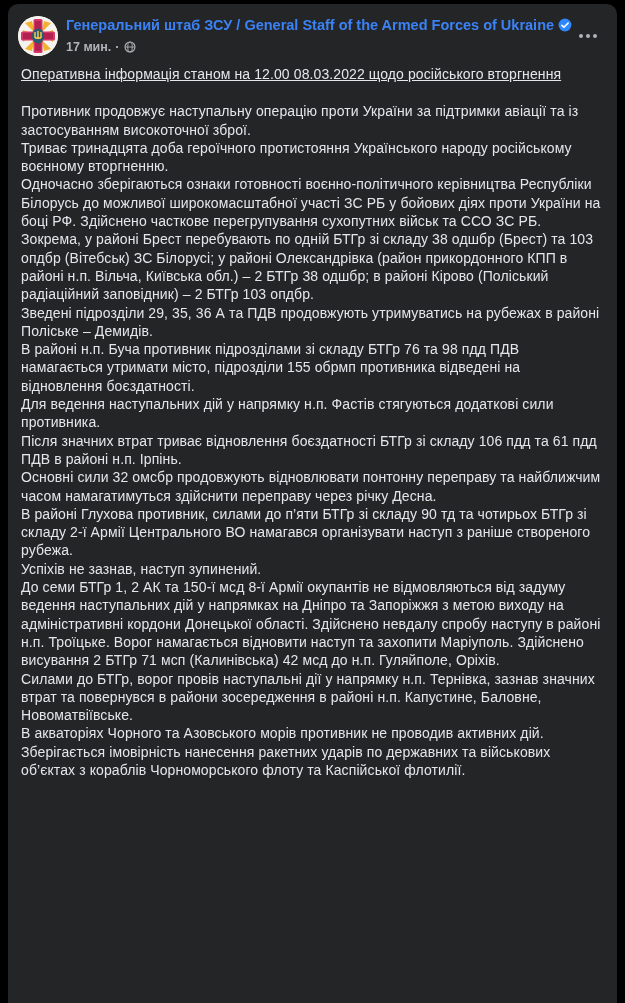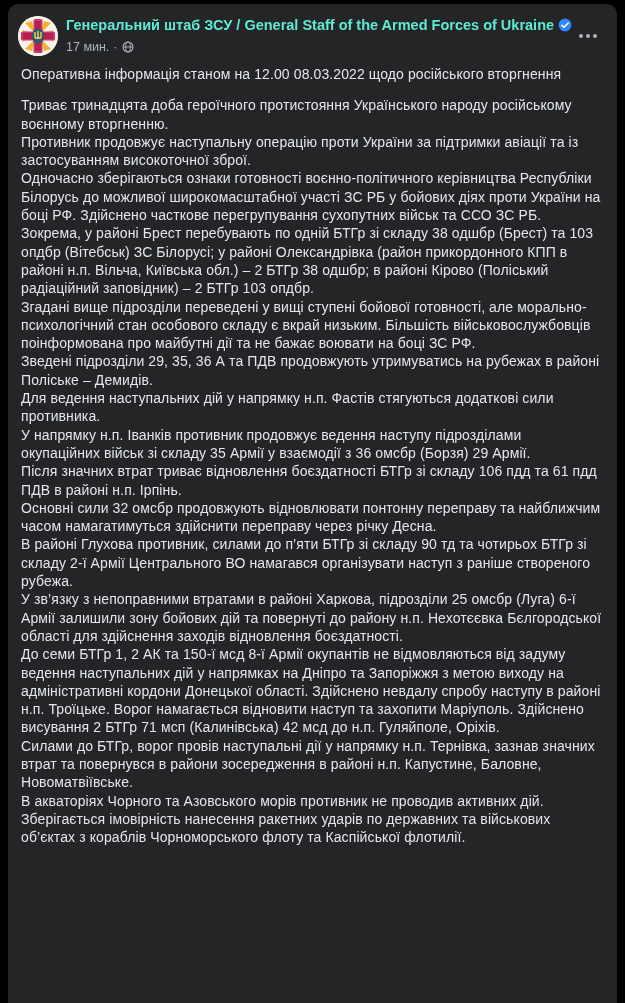--- a/index.html
+++ b/index.html
@@ -27,33 +27,34 @@
   .avatar {
     width: 40px; height: 40px;
     border-radius: 50%;
     overflow: hidden;
     flex: 0 0 40px;
     cursor: pointer;
     background: #f6f3ee;
   }
   .header-info { margin-left: 8px; flex: 1; min-width: 0; padding-right: 40px; }
   .page-name {
-    color: #5eead4;
+    color: #3b82f6;
     font-size: 14.5px;
     font-weight: bold;
     line-height: 19px;
     cursor: pointer;
     white-space: nowrap;
   }
   .page-name .vbadge { display: inline-block; vertical-align: -2px; margin-left: 4px; }
   .meta {
     display: flex; align-items: center; gap: 4px;
     color: #b0b3b8;
     font-size: 12.5px;
     margin-top: 3px;
+    font-weight: bold;
   }
   .meta .ts { cursor: pointer; }
   .more-btn {
     position: absolute;
     right: 16px; top: 22px;
     display: flex; gap: 3px;
     padding: 8px 4px;
     cursor: pointer;
   }
   .more-btn i {
@@ -61,21 +62,21 @@
     background: #b0b3b8; display: block;
   }
   .post-text {
     padding: 9px 13px 6px 13px;
     color: #e4e6eb;
     font-size: 14px;
     line-height: 18.3px;
     letter-spacing: 0.1px;
   }
   .para { margin: 0; }
-  .para.first { margin-bottom: 13px; }
+  .para.first { margin-bottom: 19px; text-decoration: underline; }
 </style>
 </head>
 <body>
 
 <div class="card">
 
   <div class="header">
 
     <div class="avatar">
       <svg width="40" height="40" viewBox="0 0 40 40">
@@ -132,29 +133,28 @@
     <div class="more-btn">
       <i></i>
         <i></i>
         <i></i>
     </div>
   </div>
 
   <div class="post-text">
 
     <div class="para first">Оперативна інформація станом на 12.00 08.03.2022 щодо російського вторгнення</div>
+      <div class="para">Противник продовжує наступальну операцію проти України за підтримки авіації та із застосуванням високоточної зброї.</div>
       <div class="para">Триває тринадцята доба героїчного протистояння Українського народу російському воєнному вторгненню.</div>
-      <div class="para">Противник продовжує наступальну операцію проти України за підтримки авіації та із застосуванням високоточної зброї.</div>
       <div class="para">Одночасно зберігаються ознаки готовності воєнно-політичного керівництва Республіки Білорусь до можливої широкомасштабної участі ЗС РБ у бойових діях проти України на боці РФ. Здійснено часткове перегрупування сухопутних військ та ССО ЗС РБ. Зокрема, у районі Брест перебувають по одній БТГр зі складу 38 одшбр (Брест) та 103 опдбр (Вітебськ) ЗС Білорусі; у районі Олександрівка (район прикордонного КПП в районі н.п. Вільча, Київська обл.) – 2 БТГр 38 одшбр; в районі Кірово (Поліський радіаційний заповідник) – 2 БТГр 103 опдбр.</div>
-      <div class="para">Згадані вище підрозділи переведені у вищі ступені бойової готовності, але морально-психологічний стан особового складу є вкрай низьким. Більшість військовослужбовців поінформована про майбутні дії та не бажає воювати на боці ЗС РФ.</div>
       <div class="para">Зведені підрозділи 29, 35, 36 А та ПДВ продовжують утримуватись на рубежах в районі Поліське – Демидів.</div>
+      <div class="para">В районі н.п. Буча противник підрозділами зі складу БТГр 76 та 98 пдд ПДВ намагається утримати місто, підрозділи 155 обрмп противника відведені на відновлення боєздатності.</div>
       <div class="para">Для ведення наступальних дій у напрямку н.п. Фастів стягуються додаткові сили противника.</div>
-      <div class="para">У напрямку н.п. Іванків противник продовжує ведення наступу підрозділами окупаційних військ зі складу 35 Армії у взаємодії з 36 омсбр (Борзя) 29 Армії.</div>
       <div class="para">Після значних втрат триває відновлення боєздатності БТГр зі складу 106 пдд та 61 пдд ПДВ в районі н.п. Ірпінь.</div>
       <div class="para">Основні сили 32 омсбр продовжують відновлювати понтонну переправу та найближчим часом намагатимуться здійснити переправу через річку Десна.</div>
       <div class="para">В районі Глухова противник, силами до п’яти  БТГр зі складу 90 тд та чотирьох БТГр зі складу 2-ї Армії Центрального ВО намагався організувати наступ з раніше створеного рубежа.</div>
-      <div class="para">У зв’язку з непоправними втратами в районі Харкова, підрозділи 25 омсбр (Луга) 6-ї Армії залишили зону бойових дій та повернуті до району н.п. Нехотєєвка Бєлгородської області для здійснення заходів відновлення боєздатності.</div>
+      <div class="para">Успіхів не зазнав, наступ зупинений.</div>
       <div class="para">До семи БТГр 1, 2 АК та 150-ї мсд 8-ї Армії окупантів не відмовляються від задуму ведення наступальних дій у напрямках на Дніпро та Запоріжжя з метою виходу на адміністративні кордони Донецької області. Здійснено невдалу спробу наступу в районі н.п. Троїцьке. Ворог намагається відновити наступ та захопити Маріуполь. Здійснено висування 2 БТГр 71 мсп (Калинівська) 42 мсд до н.п. Гуляйполе, Оріхів.</div>
       <div class="para">Силами до БТГр, ворог провів наступальні дії у напрямку н.п. Тернівка, зазнав значних втрат та повернувся в райони зосередження в районі н.п. Капустине, Баловне, Новоматвіївське.</div>
       <div class="para">В акваторіях Чорного та Азовського морів противник не проводив активних дій. Зберігається імовірність нанесення ракетних ударів по державних та військових об’єктах з кораблів Чорноморського флоту та Каспійської флотилії.</div>
   </div>
 
 </div>
 
 </body></html>

